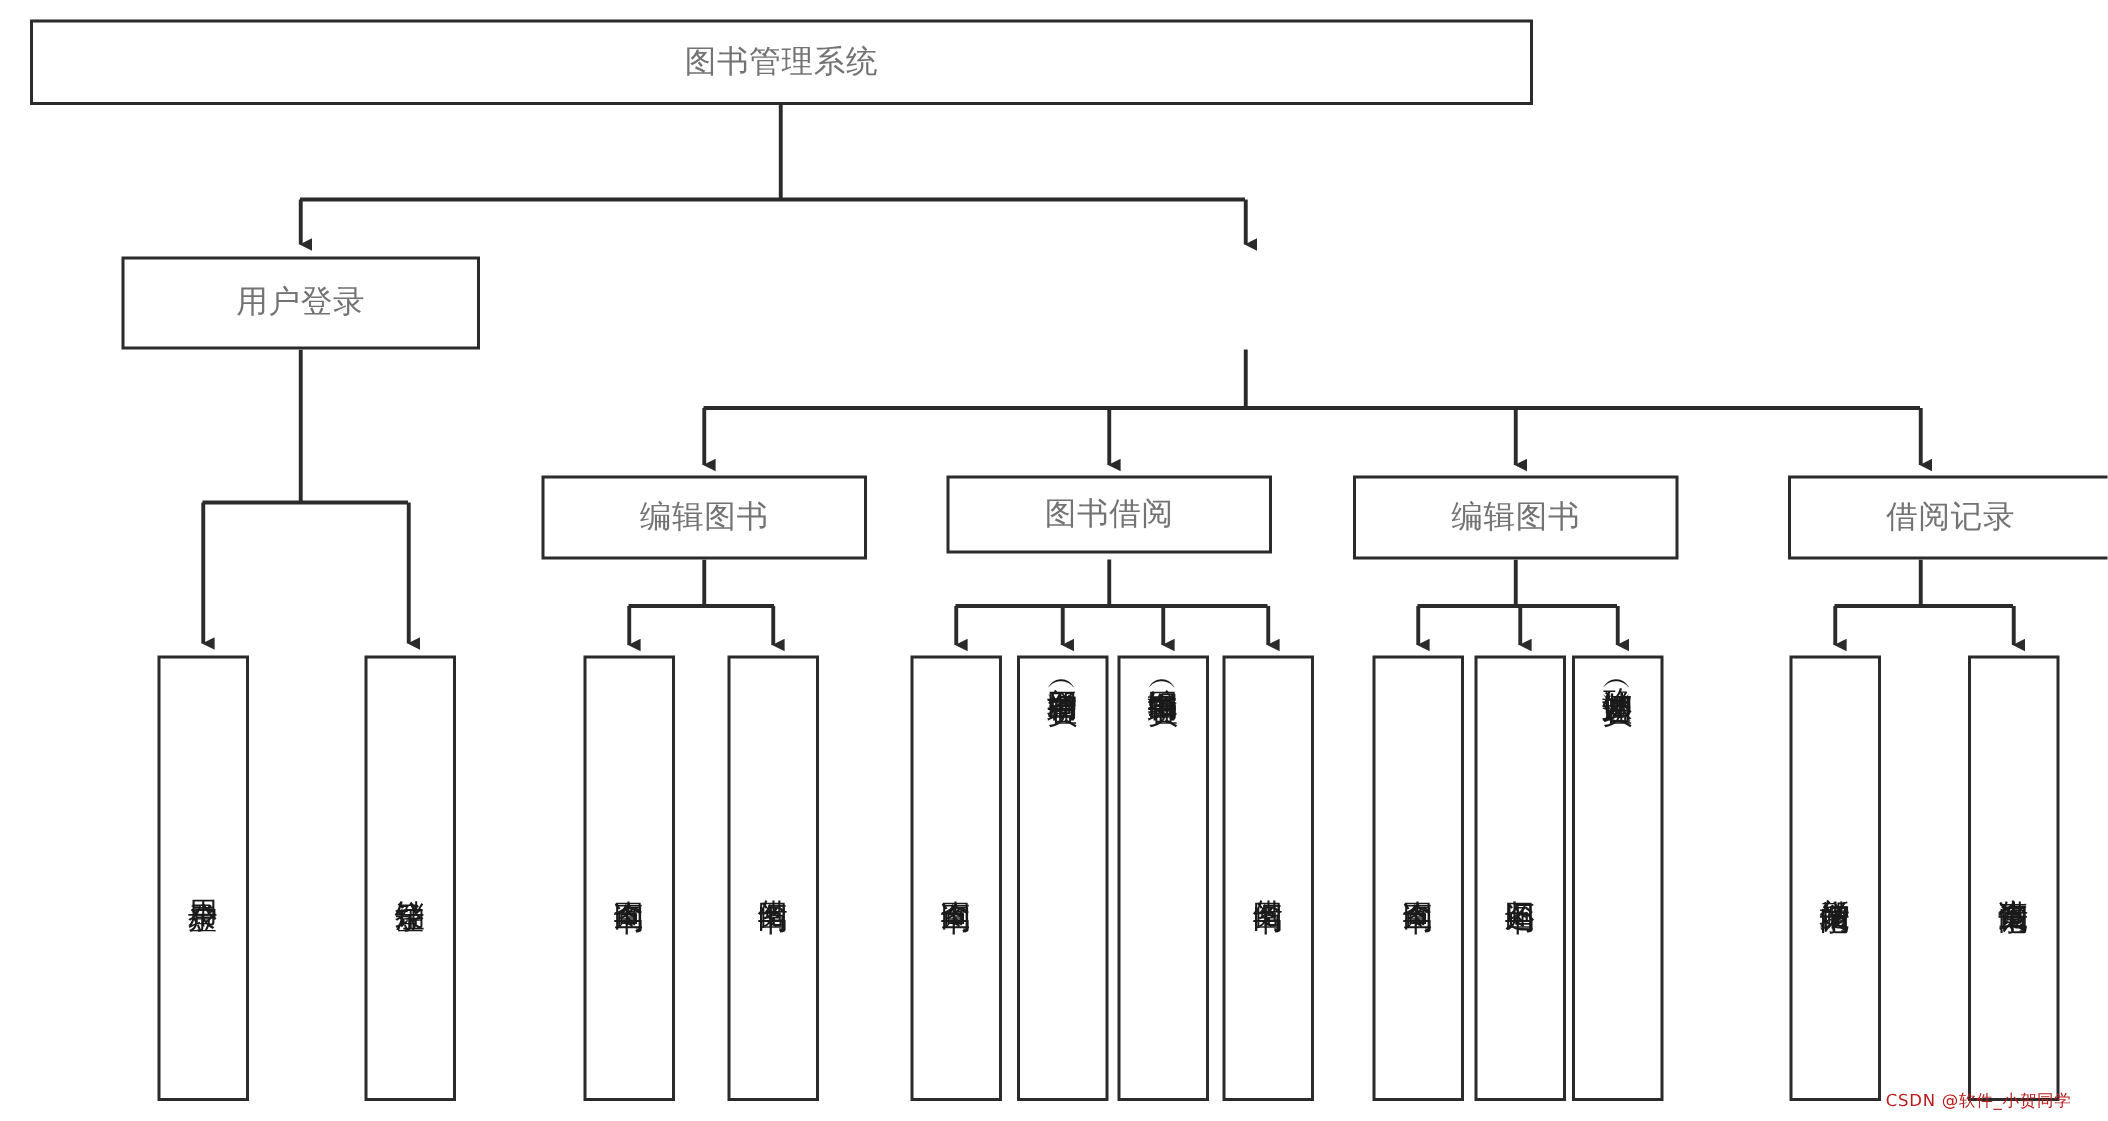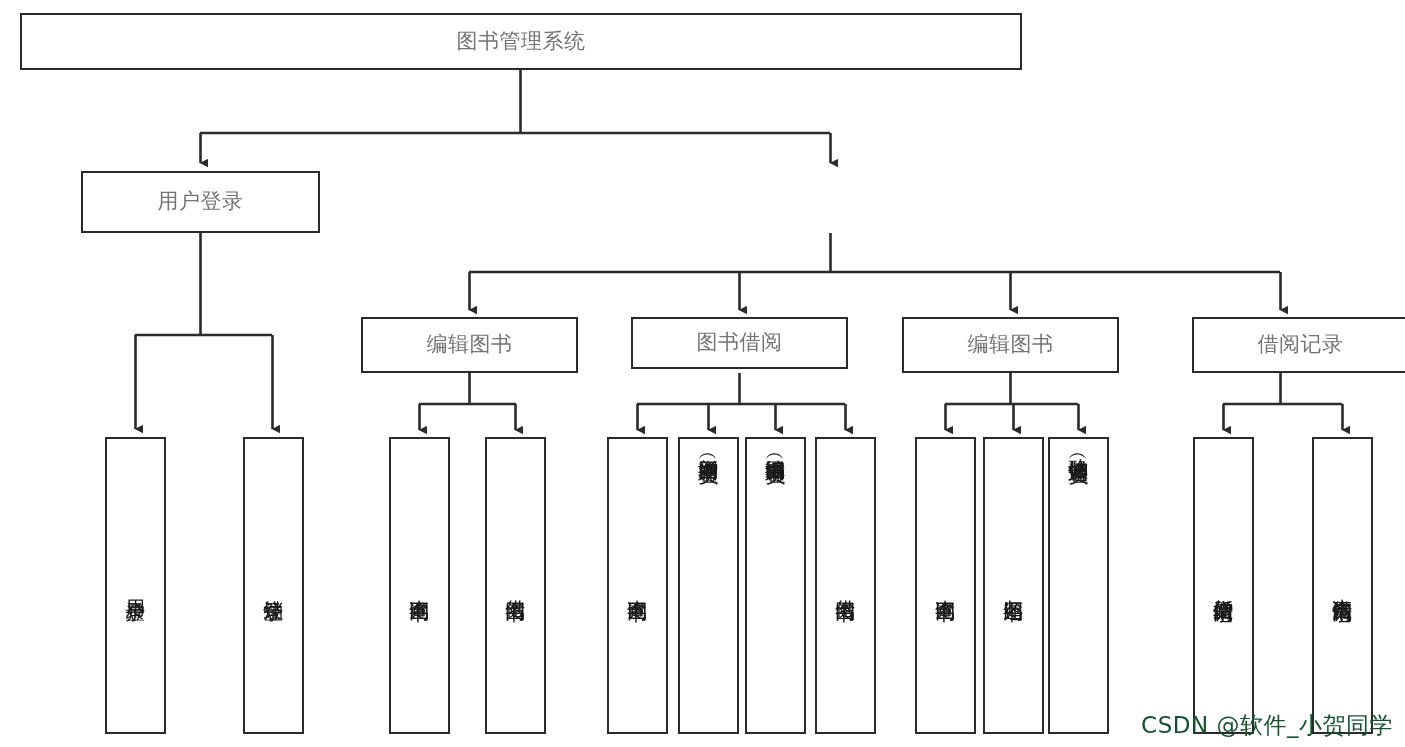--- a/index.html
+++ b/index.html
@@ -57,24 +57,24 @@
     align-items: flex-start;
     justify-content: center;
     padding-top: 4px;
   }
   .leaf-box.centered {
     align-items: center;
     padding-top: 0;
   }
   #watermark {
     position: absolute;
-    right: 12px;
+    right: 24px;
     bottom: 6px;
-    font-size: 23px;
-    color: #14532d;
+    font-size: 11px;
+    color: #b91c1c;
     letter-spacing: 0.5px;
     white-space: nowrap;
     pointer-events: none;
   }
 </style>
 </head>
 <body>
 
 <div id="diagram-root">
 

